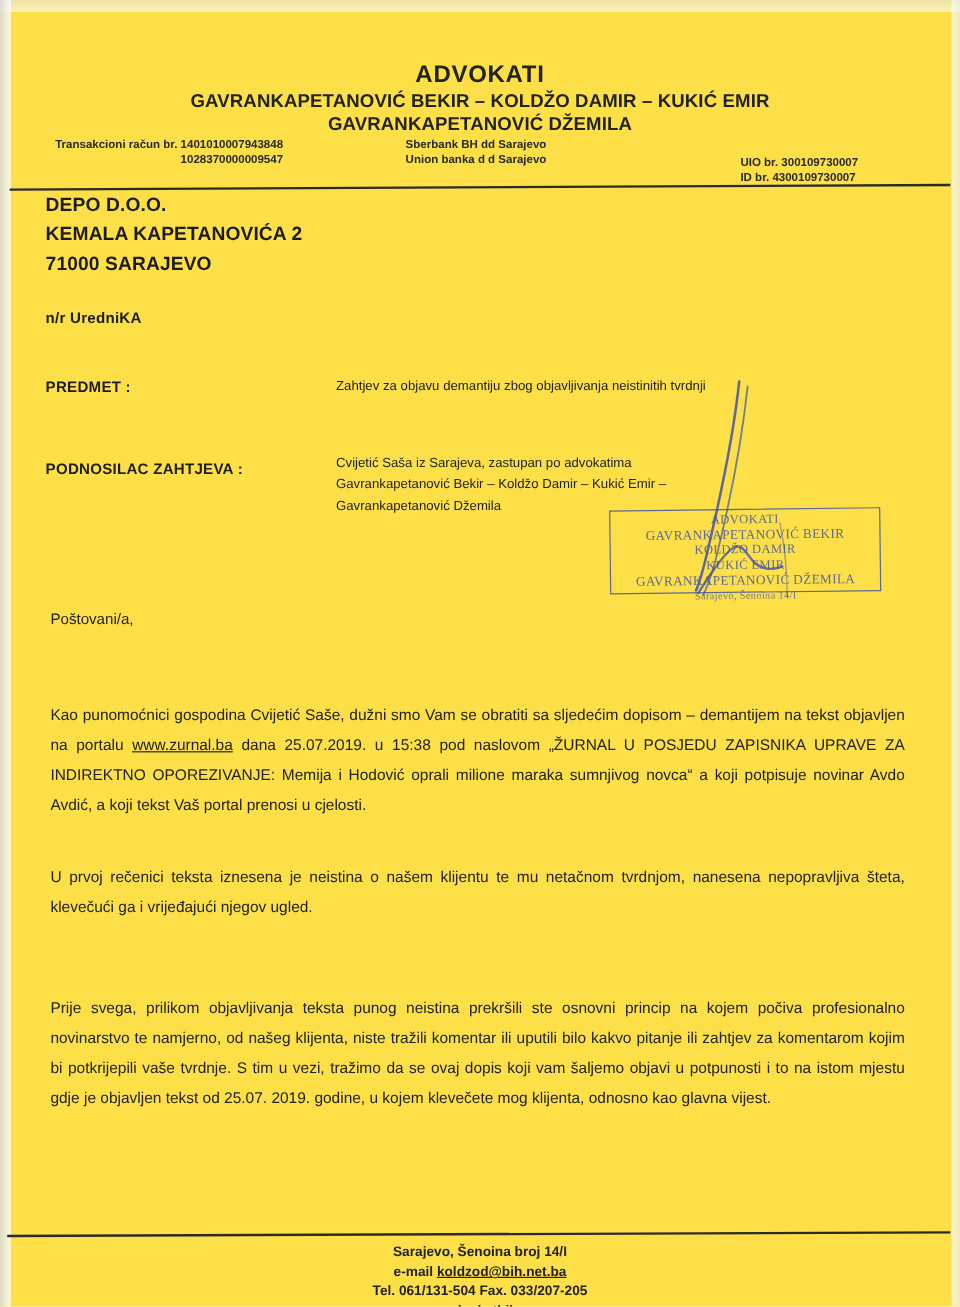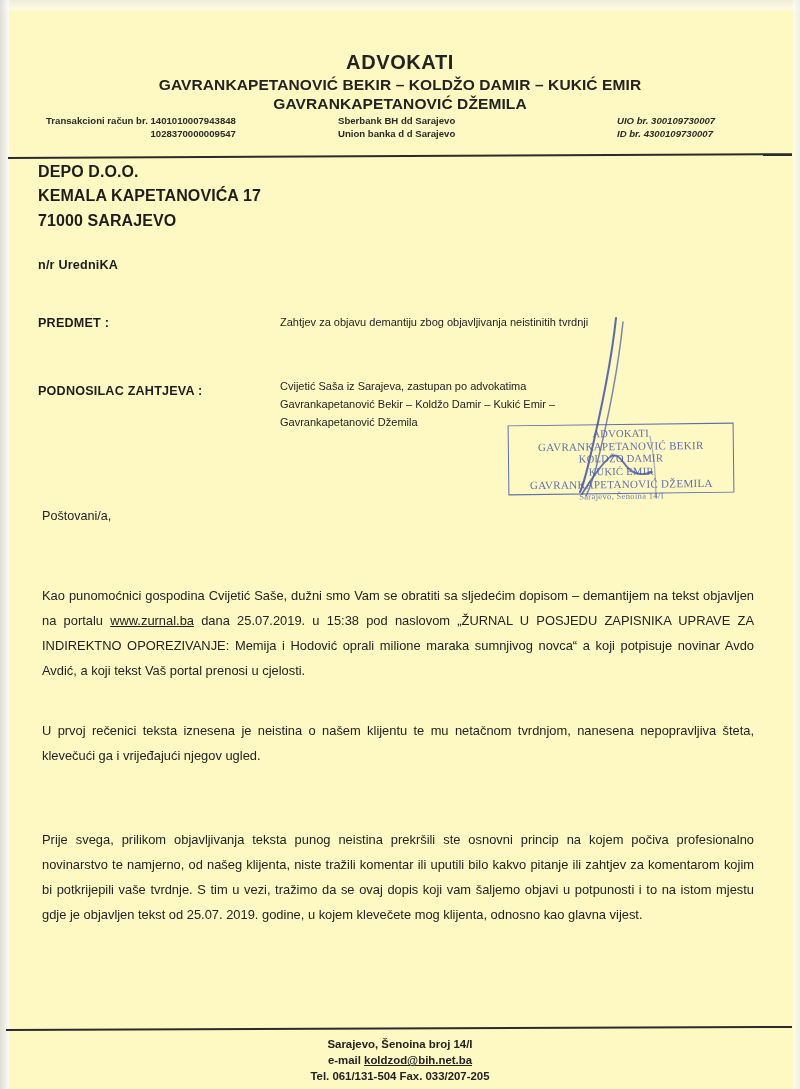--- a/index.html
+++ b/index.html
@@ -9,21 +9,21 @@
   }
   body {
     font-family: "Liberation Sans", sans-serif;
     -webkit-font-smoothing: antialiased;
   }
   #page {
     position: relative;
     width: 800px;
     height: 1089px;
     margin: 0 auto;
-    background: #fef9c3;
+    background: #fde047;
     overflow: hidden;
     color: #1a1a1a;
   }
   
   .scan-edge-left {
     position: absolute;
     left: 0; top: 0;
     width: 9px; height: 1089px;
     background: linear-gradient(to right, #d9d9d9, #fdfdfd);
     opacity: .85;
@@ -91,24 +91,23 @@
   }
   .lh-acct2 { padding-left: 84px; display: block; }
   .lh-col-mid {
     position: absolute;
     left: 338px; top: 0;
     line-height: 1.33;
     white-space: nowrap;
   }
   .lh-col-right {
     position: absolute;
-    left: 617px; top: 0;
+    left: 617px; top: 15px;
     line-height: 1.33;
     white-space: nowrap;
-    font-style: italic;
   }
 
   .rule-top {
     position: absolute;
     left: 8px; top: 157px;
     width: 784px; height: 2px;
     background: #2b2b2b;
     transform: rotate(-0.28deg);
     transform-origin: left center;
   }
@@ -262,21 +261,21 @@
     <div class="lh-col-right">
       <div>UIO br. 300109730007</div>
       <div>ID br. 4300109730007</div>
     </div>
   </div>
 
   <div class="rule-top"></div>
 
   <div class="addr">
     <div>DEPO D.O.O.</div>
-    <div>KEMALA KAPETANOVIĆA 17</div>
+    <div>KEMALA KAPETANOVIĆA 2</div>
     <div>71000 SARAJEVO</div>
   </div>
   <div class="attn">n/r  UredniKA</div>
 
   <div class="field-label" id="predmet-label">PREDMET :</div>
   <div class="field-value" id="predmet-value">Zahtjev za objavu demantiju zbog objavljivanja neistinitih tvrdnji</div>
 
   <div class="field-label" id="podnosilac-label">PODNOSILAC ZAHTJEVA :</div>
   <div class="field-value" id="podnosilac-value">
     <div>Cvijetić Saša iz Sarajeva, zastupan po advokatima</div>

